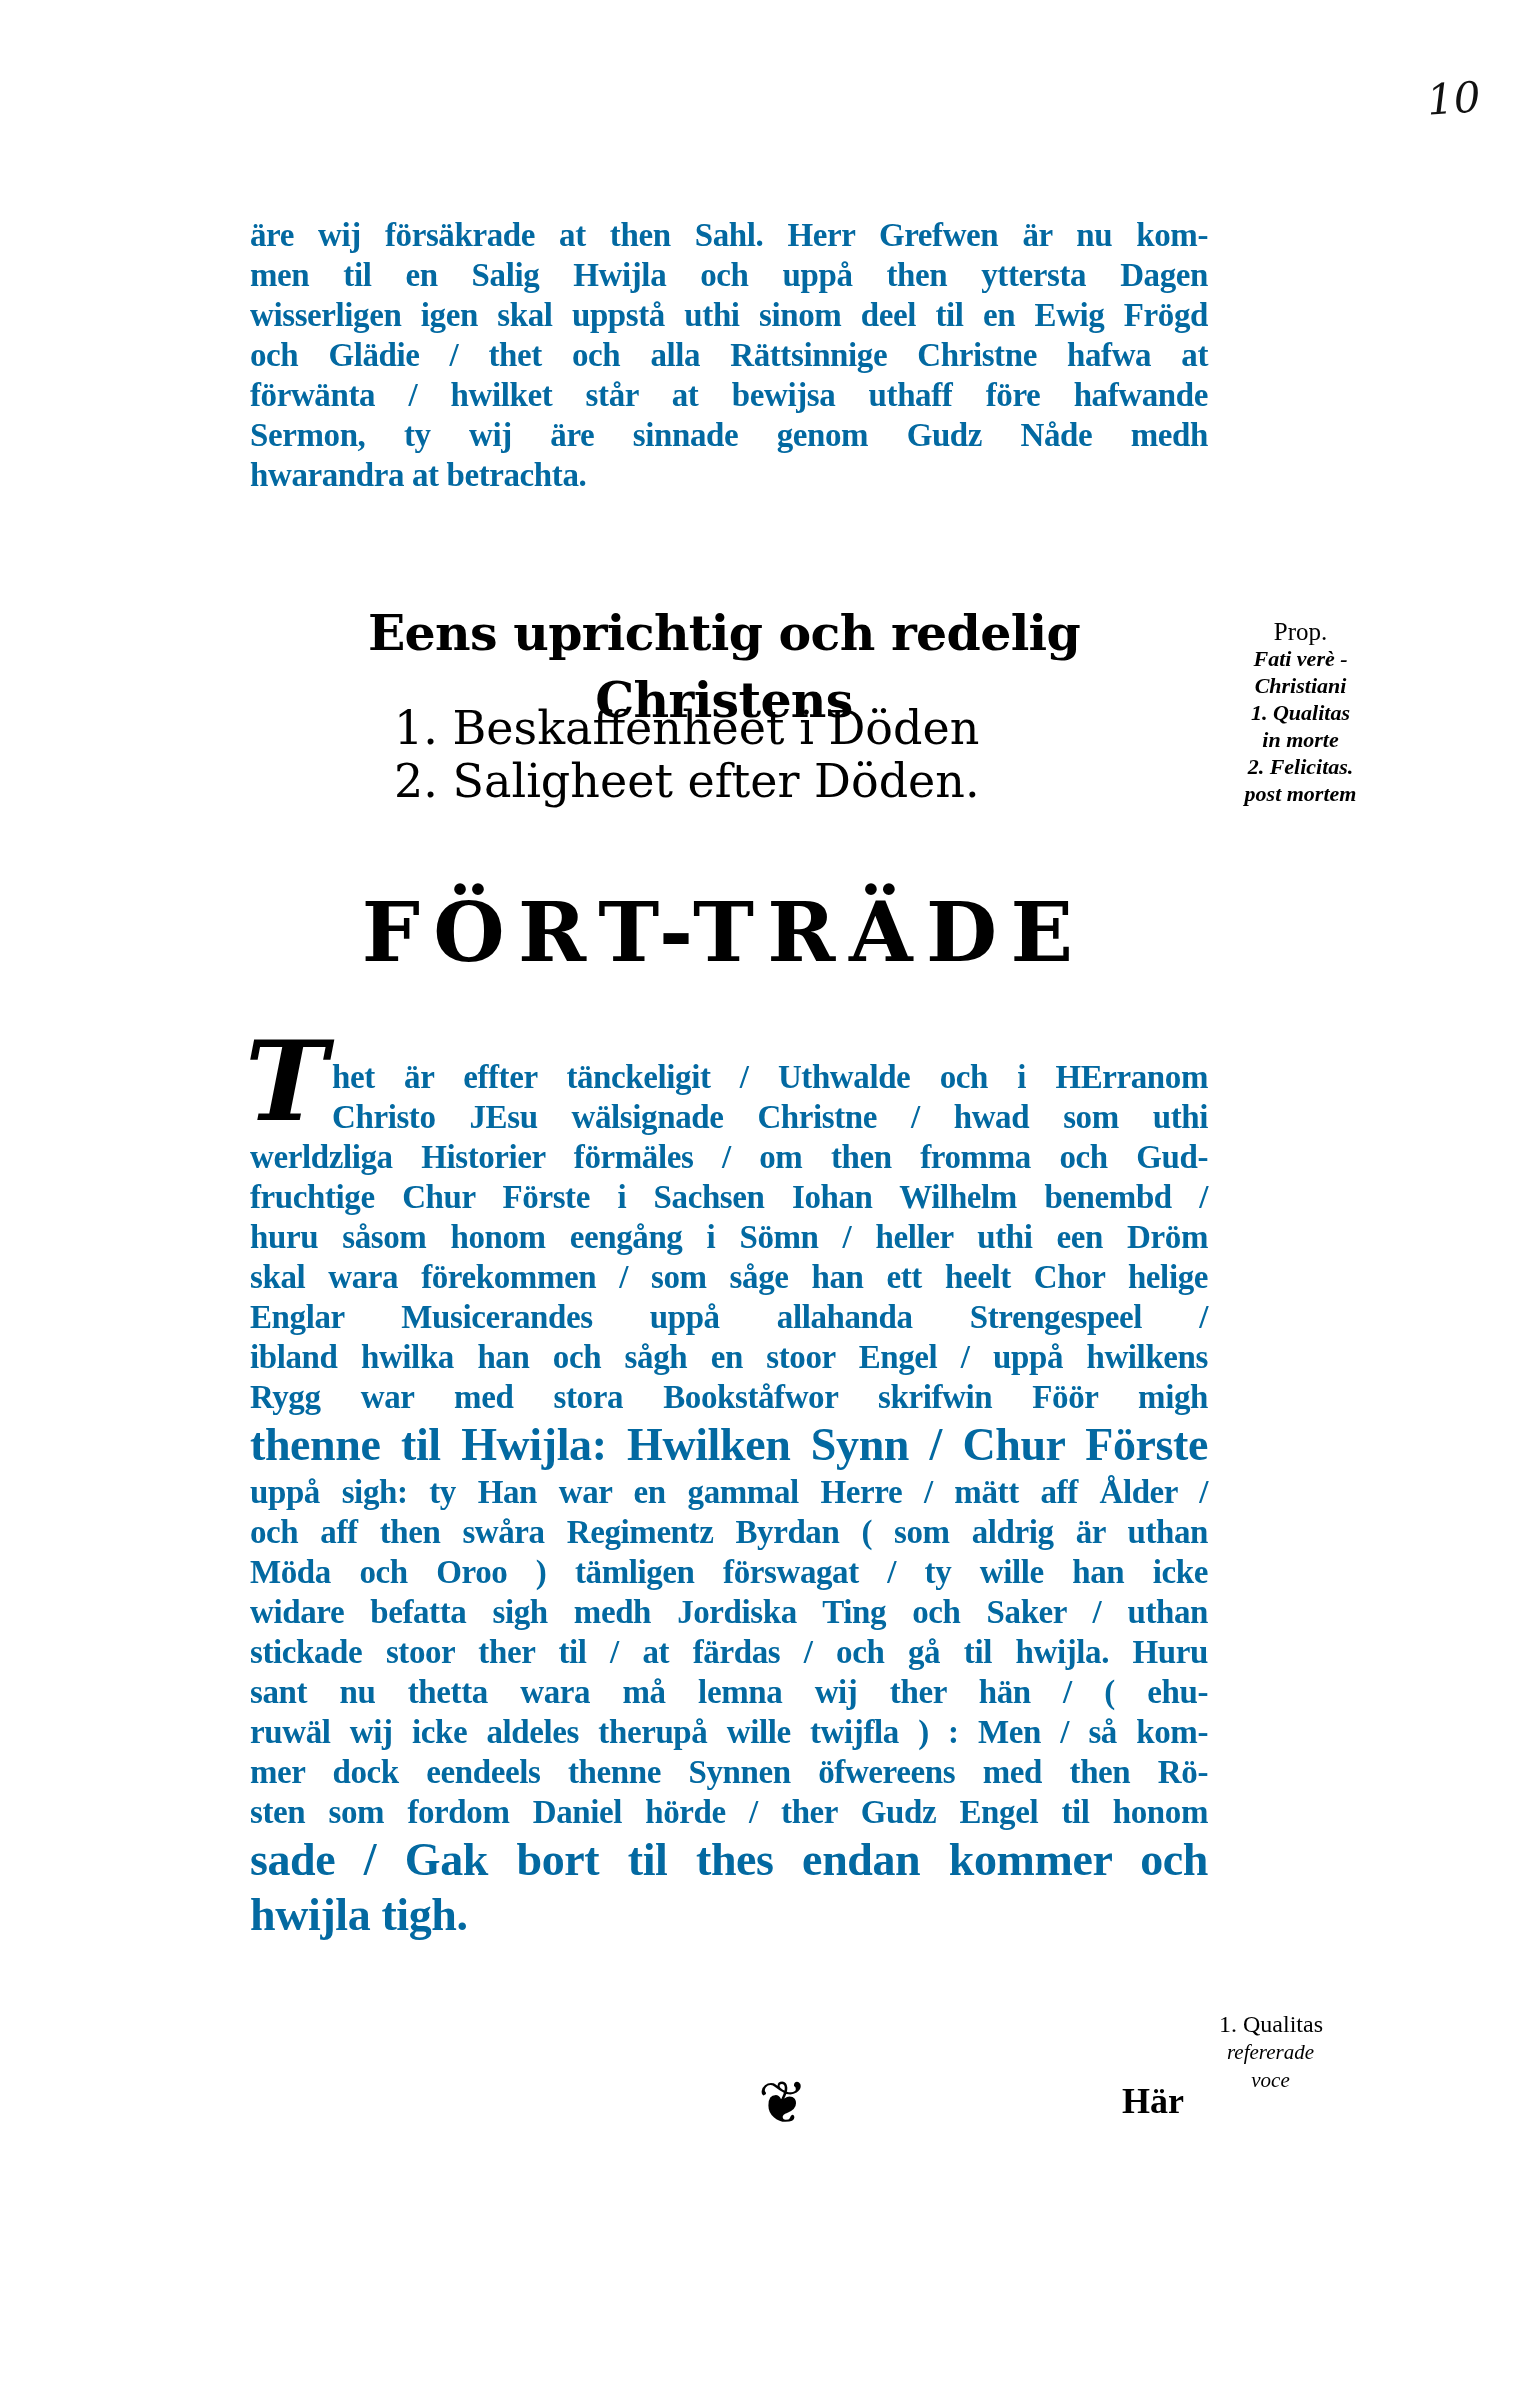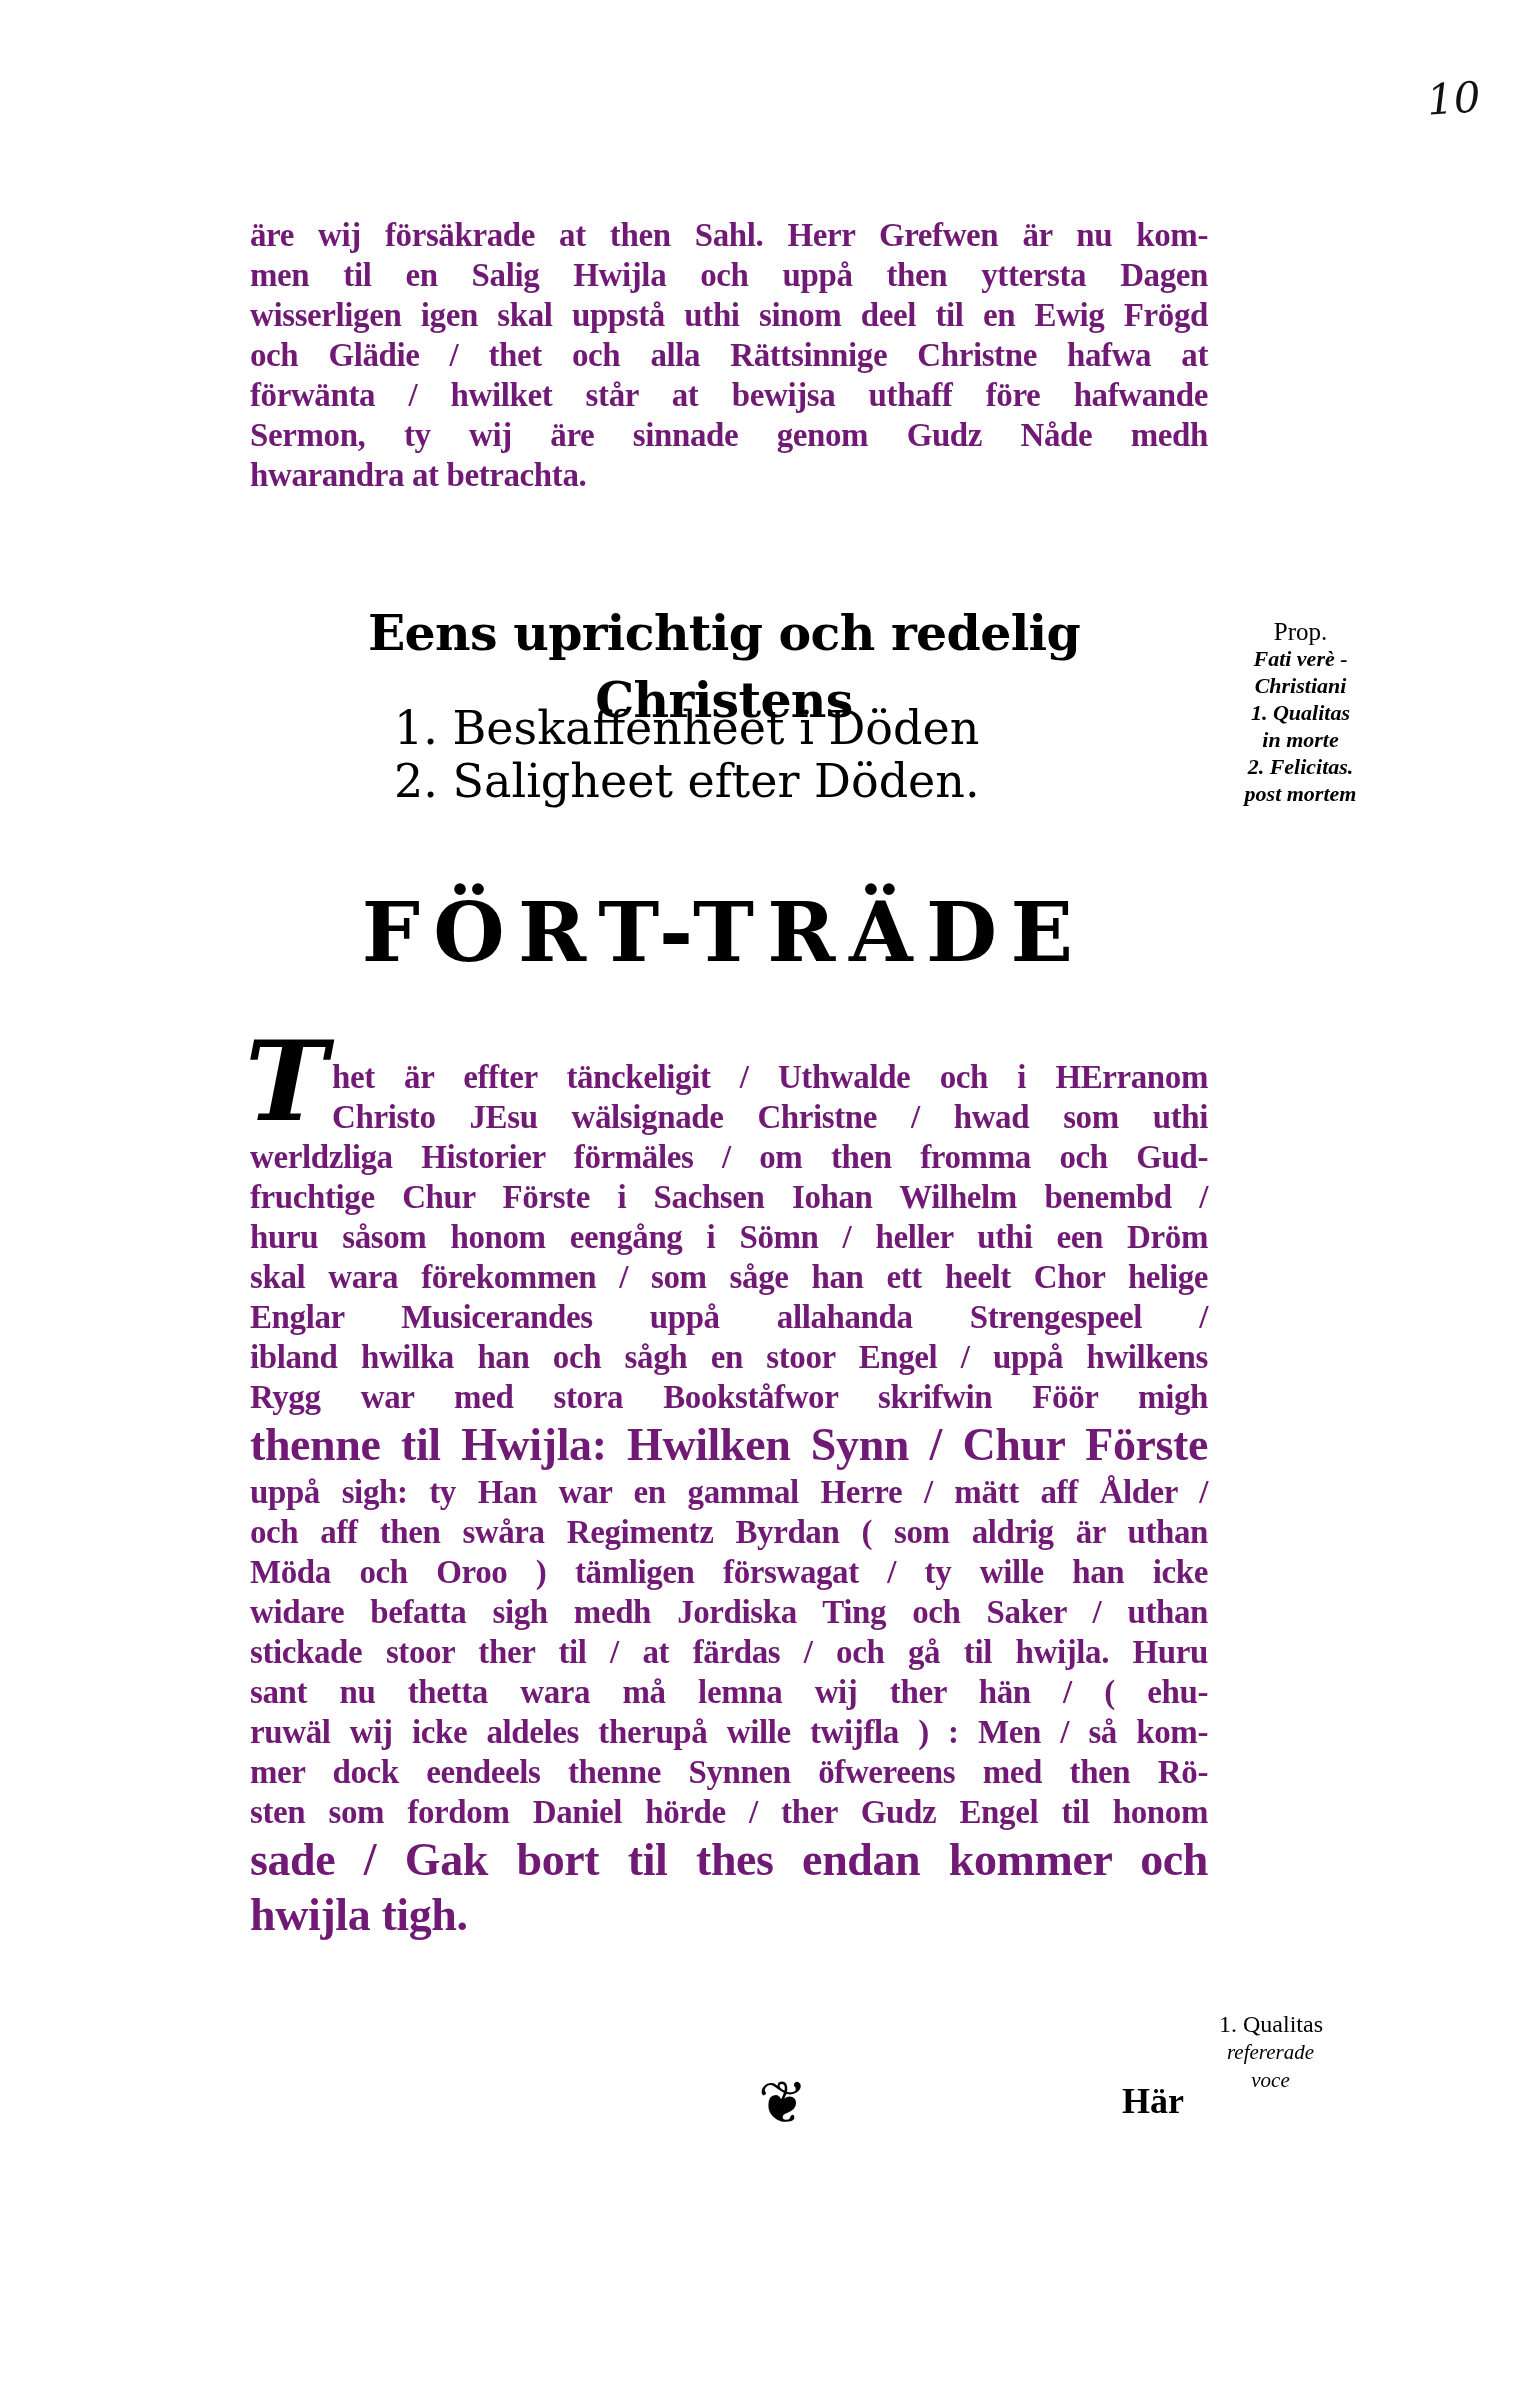--- a/index.html
+++ b/index.html
@@ -1,19 +1,19 @@
 <!DOCTYPE html>
 <html style="font-size:12px"><head>
 <meta charset="utf-8">
 <style>
   html, body { margin: 0; padding: 0; background: #ffffff; }
   body { width: 1522px; height: 2401px; position: relative; overflow: hidden; color: #000; }
   .page { position: absolute; left: 0; top: 0; width: 1522px; height: 2401px; background: #fff; }
   .folio { position: absolute; left: 1427px; top: 74px; font-family: "DejaVu Serif", serif; font-style: italic; font-size: 42px; color: #111; transform: rotate(-4deg); }
-  .body-block { position: absolute; left: 250px; width: 958px; font-family: "Liberation Serif", serif; font-weight: bold; color: #701a75; }
+  .body-block { position: absolute; left: 250px; width: 958px; font-family: "Liberation Serif", serif; font-weight: bold; color: #0369a1; }
   .line { display: block; white-space: nowrap; font-size: 33px; line-height: 40px; text-align: justify; text-align-last: justify; letter-spacing: -0.4px; }
   .line.last { text-align-last: left; }
   .line.large { font-size: 46px; line-height: 55px; }
   .heading-main { position: absolute; left: 297px; top: 600px; width: 854px; text-align: center; font-family: "DejaVu Serif", serif; font-weight: bold; font-size: 49px; line-height: 67px; letter-spacing: -0.7px; }
   .heading-items { position: absolute; left: 394px; top: 702px; width: 743px; font-family: "DejaVu Serif", serif; font-size: 46px; line-height: 53px; }
   .heading-items div { white-space: nowrap; }
   .ornate-title { position: absolute; left: 297px; top: 884px; width: 854px; text-align: center; font-family: "DejaVu Serif", serif; font-weight: bold; font-size: 82px; letter-spacing: 13.4px; line-height: 97px; }
   .dropcap { position: absolute; left: 245px; top: 1033px; font-family: "DejaVu Serif", serif; font-weight: bold; font-style: italic; font-size: 111px; line-height: 97px; }
   .marginal { position: absolute; font-family: "Liberation Serif", serif; color: #000; text-align: center; }
   .marginal .m-line { display: block; white-space: nowrap; margin-left: 38px; }

